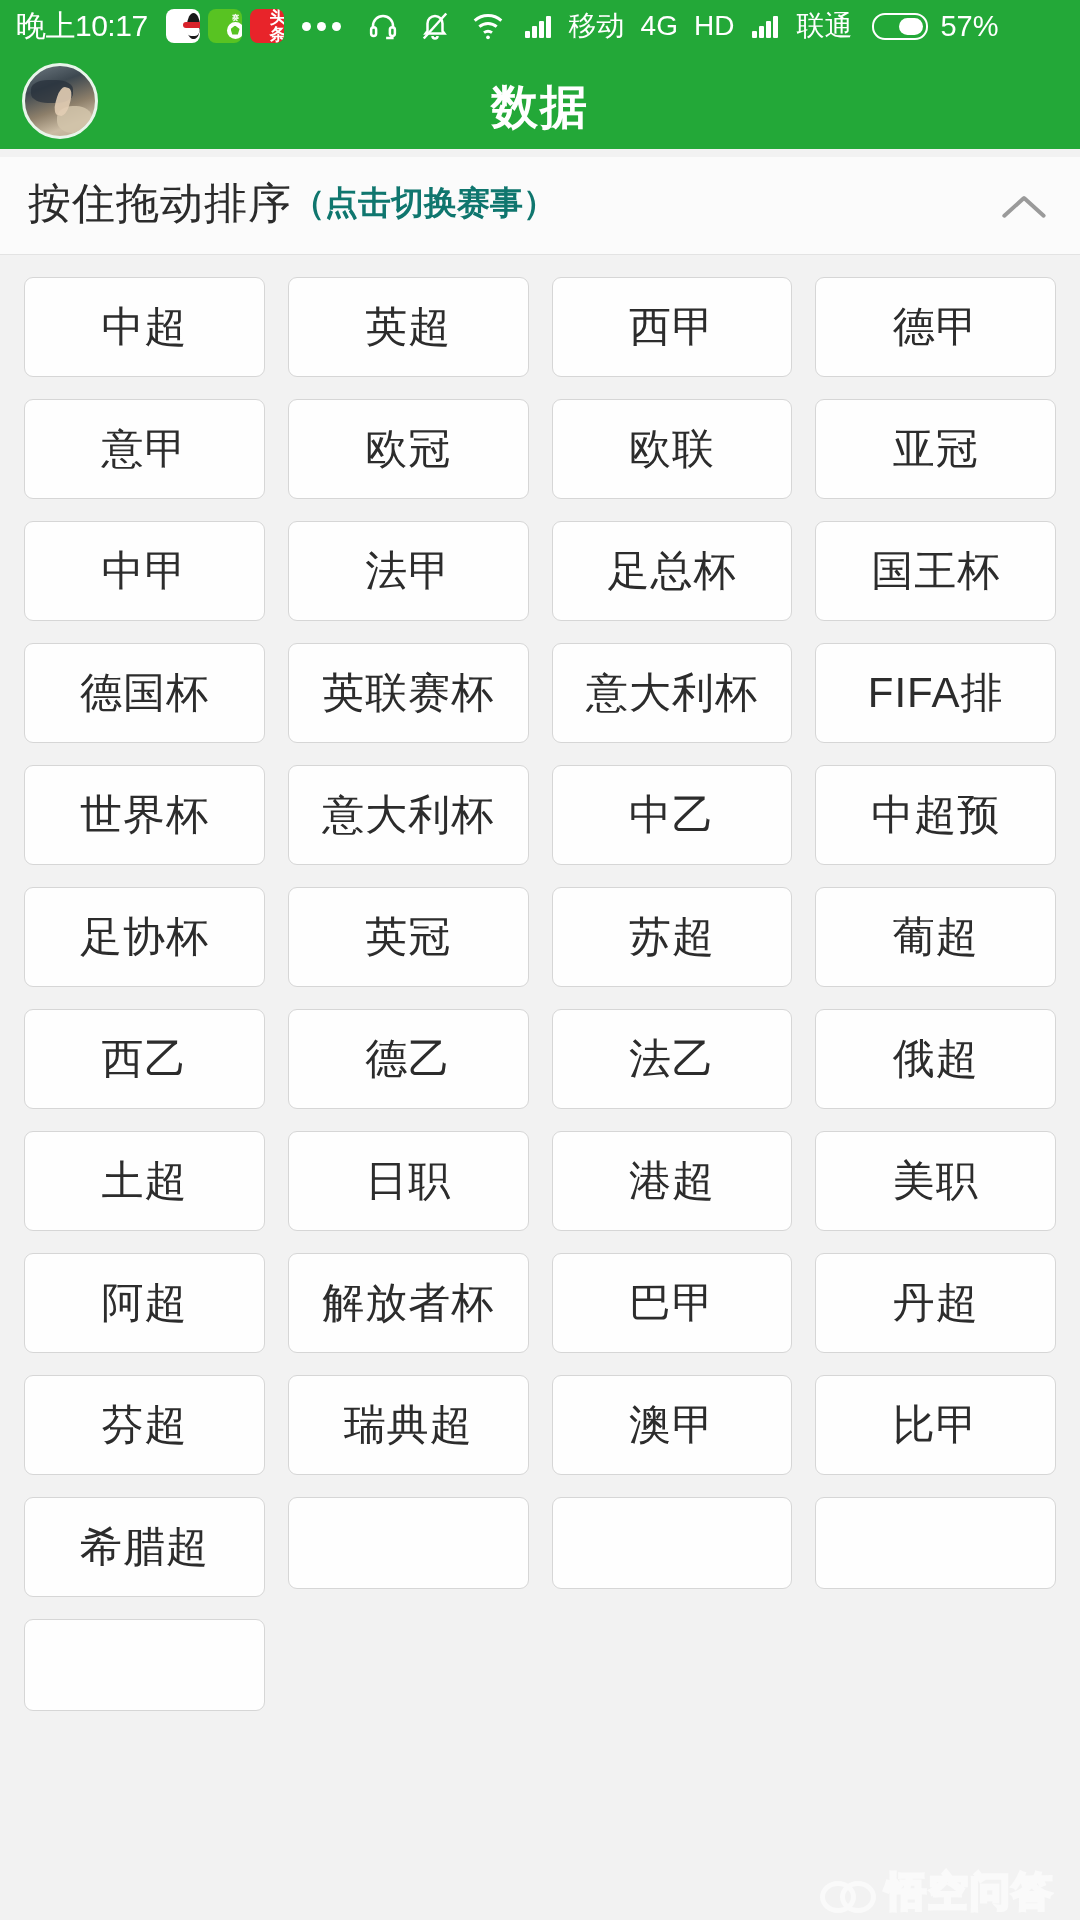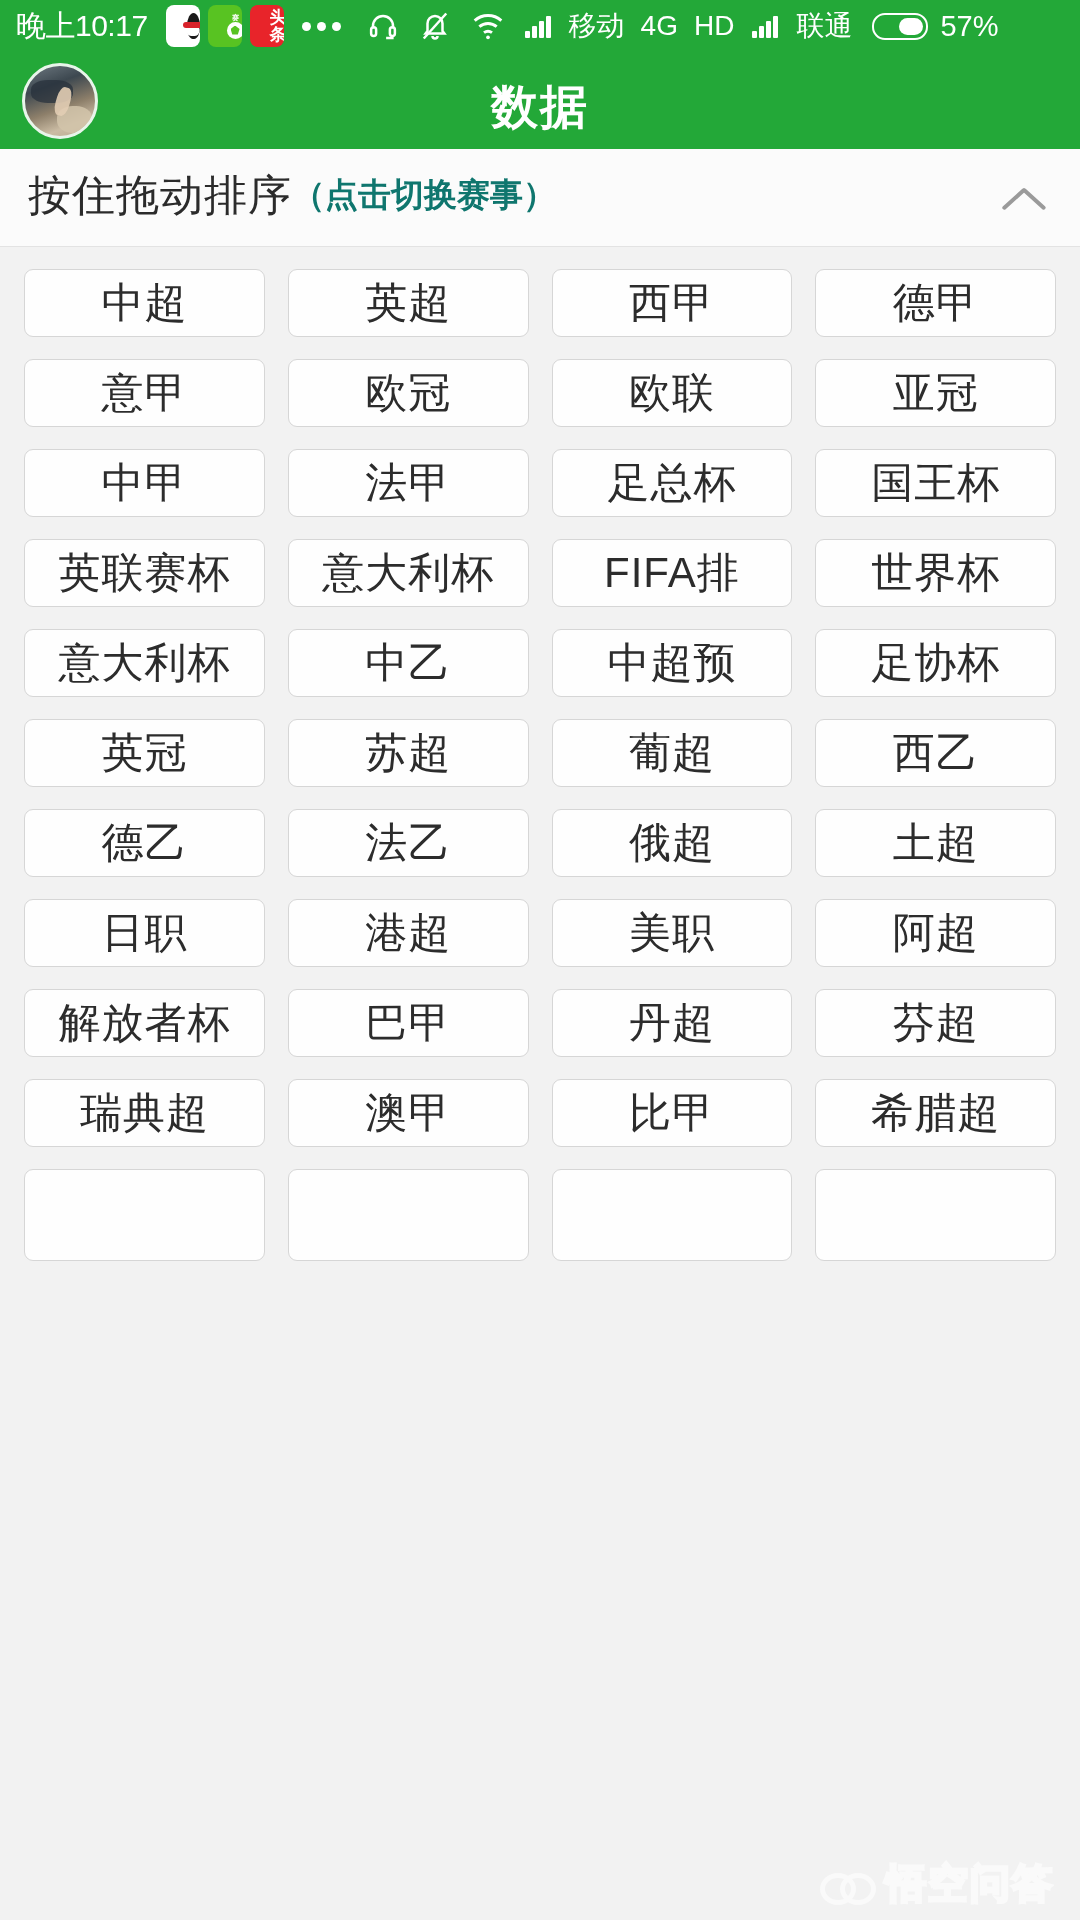--- a/index.html
+++ b/index.html
@@ -11,21 +11,21 @@
 
   
   .statusbar{
     height:52px; background:#23a838; color:#ffffff;
     display:flex; align-items:center; padding:0 14px 0 16px; gap:8px;
     position:relative;
   }
   .sb-time{ font-size:30px; letter-spacing:-0.5px; white-space:nowrap; margin-right:10px; }
   .sb-apps{ display:flex; align-items:center; gap:8px; }
   .appicon{
-    width:34px; height:42px; border-radius:8px; display:flex;
+    width:34px; height:34px; border-radius:8px; display:flex;
     align-items:center; justify-content:center; overflow:hidden;
     font-size:15px; font-weight:bold; line-height:1;padding-left:21px;
   }
   .appicon.qq{ background:#ffffff; }
   .appicon.qq .peng{
     width:18px;height:26px;background:#1a1a1a;border-radius:50% 50% 45% 45%;
     position:relative;
   }
   .appicon.qq .peng::after{
     content:""; position:absolute; left:50%; transform:translateX(-50%);
@@ -76,21 +76,21 @@
   .avatar .b2{position:absolute;width:50%;height:38%;right:4%;bottom:4%;background:rgba(210,196,170,.85);border-radius:45%;}
   .avatar .b3{position:absolute;width:20%;height:42%;left:44%;top:30%;background:rgba(226,205,180,.9);border-radius:40%;transform:rotate(16deg);}
   .appbar-title{
     position:absolute; left:0; right:0; text-align:center;
     color:#fff; font-size:47px; font-weight:bold; letter-spacing:2px;margin-top:13px;
   }
 
   
   .section-head{
     height:98px; background:#fbfbfb; display:flex; align-items:center;
-    padding:0 34px 4px 28px; border-bottom:1px solid #e3e3e3;
+    padding:0 34px 4px 28px; border-bottom:1px solid #e3e3e3;margin-top:8px;
   }
   .sh-main{ font-size:43px; color:#2b2b2b; letter-spacing:1px; }
   .sh-sub{ font-size:33px; color:#0f766e; letter-spacing:0px;font-weight:bold; }
   .chev{ margin-left:auto; width:46px;height:46px; position:relative; }
   .chev::before,.chev::after{
     content:""; position:absolute; top:24px; width:30px;height:4px;
     background:#9a9a9a; border-radius:2px;
   }
   .chev::before{ left:-1px; transform:rotate(-42deg); }
   .chev::after{ left:19px; transform:rotate(42deg); }
@@ -99,21 +99,21 @@
   .grid-wrap{
     background:#f2f2f2; padding:22px 24px 0 24px;
     height:calc(1920px - 52px - 97px - 99px);
     position:relative; overflow:hidden;
   }
   .grid{
     display:grid; grid-template-columns:repeat(4,1fr);
     column-gap:23px; row-gap:22px;
   }
   .tile{
-    height:68px; background:#fefefe; border:1px solid #d6d6d6;
+    height:100px; background:#fefefe; border:1px solid #d6d6d6;
     border-radius:9px; display:flex; align-items:center; justify-content:center;
     font-size:42px; color:#2c2c2c; letter-spacing:1px; white-space:nowrap;
   }
   .tile.partial{ height:92px; }
 
   
   .watermark{
     position:absolute; right:26px; bottom:8px; display:flex; align-items:center;
     gap:10px; opacity:.62; pointer-events:none;
   }
@@ -223,20 +223,21 @@
       <div class="tile">西甲</div>
       <div class="tile">德甲</div>
       <div class="tile">意甲</div>
       <div class="tile">欧冠</div>
       <div class="tile">欧联</div>
       <div class="tile">亚冠</div>
       <div class="tile">中甲</div>
       <div class="tile">法甲</div>
       <div class="tile">足总杯</div>
       <div class="tile">国王杯</div>
+      <div class="tile">德国杯</div>
       <div class="tile">英联赛杯</div>
       <div class="tile">意大利杯</div>
       <div class="tile">FIFA排</div>
       <div class="tile">世界杯</div>
       <div class="tile">意大利杯</div>
       <div class="tile">中乙</div>
       <div class="tile">中超预</div>
       <div class="tile">足协杯</div>
       <div class="tile">英冠</div>
       <div class="tile">苏超</div>

